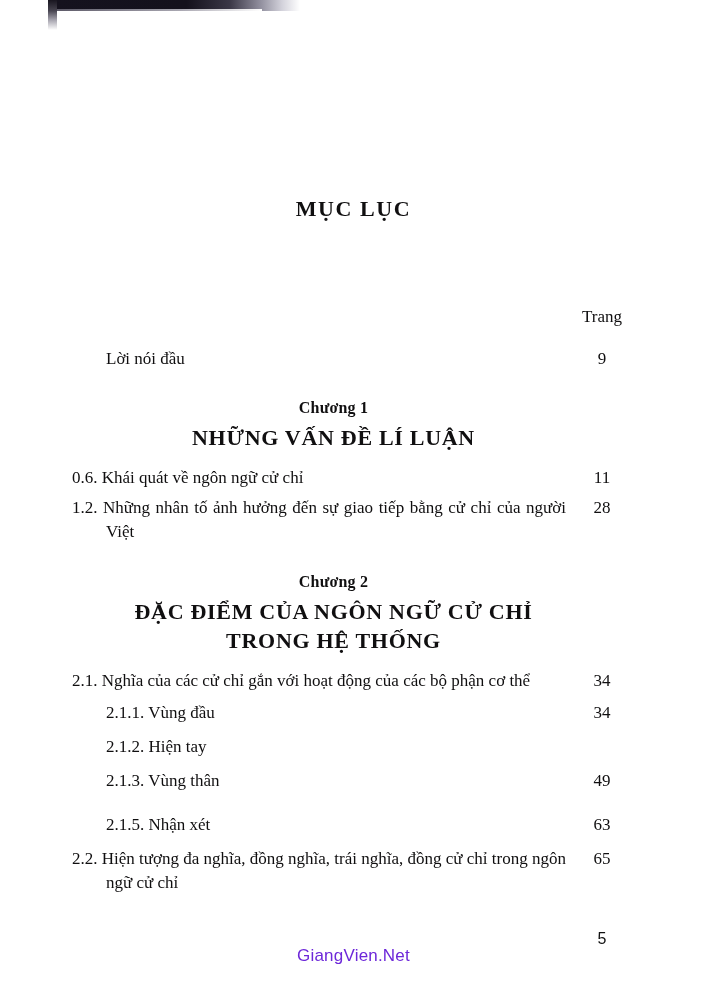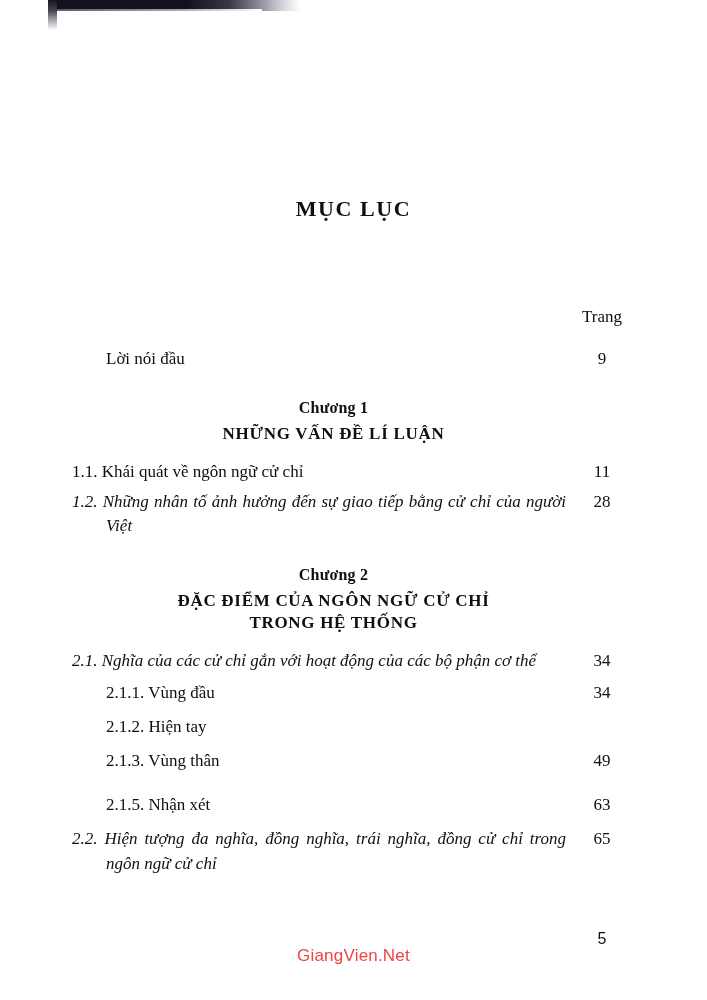--- a/index.html
+++ b/index.html
@@ -110,39 +110,38 @@
     line-height: 1.42;
   }
 
   
   .num-entry {
     padding-left: 34px;
     text-indent: -34px;
   }
   .num-entry.justify {
     text-align: justify;
-    font-style: italic;
   }
   .sub-entry {
     padding-left: 32px;
   }
 
   
   .chapter {
     text-align: center;
     font-weight: bold;
     width: 667px;
     margin-left: 0;
   }
   .chapter .chap-num {
     font-size: 16px;
     letter-spacing: 0.2px;
   }
   .chapter .chap-title {
-    font-size: 17px;
+    font-size: 22px;
     letter-spacing: 0.7px;
     line-height: 1.32;
   }
 
   
   .sp-14 { height: 14px; }
   .sp-20 { height: 20px; }
   .sp-28 { height: 28px; }
   .sp-10 { height: 10px; }
   .sp-8  { height: 8px;  }
@@ -198,21 +197,21 @@
 
     <div class="chapter">
       <div class="chap-num">Chương 1</div>
       <div class="sp-6"></div>
       <div class="chap-title">NHỮNG VẤN ĐỀ LÍ LUẬN</div>
     </div>
 
     <div class="sp-14"></div>
 
     <div class="row">
-      <div class="label num-entry">1.1. Khái quát về ngôn ngữ cử chỉ</div>
+      <div class="label num-entry">0.6. Khái quát về ngôn ngữ cử chỉ</div>
       <div class="pageno">11</div>
     </div>
 
     <div class="sp-6"></div>
 
     <div class="row">
       <div class="label num-entry justify">1.2. Những nhân tố ảnh hưởng đến sự giao tiếp bằng cử chỉ của người Việt</div>
       <div class="pageno">28</div>
     </div>
 
@@ -265,17 +264,17 @@
 
     <div class="sp-10"></div>
 
     <div class="row">
       <div class="label num-entry justify">2.2. Hiện tượng đa nghĩa, đồng nghĩa, trái nghĩa, đồng cử chỉ trong ngôn ngữ cử chỉ</div>
       <div class="pageno">65</div>
     </div>
 
   </div>
 
-  <div class="watermark" style="color: #ef4444;">GiangVien.Net</div>
+  <div class="watermark" style="color: #6d28d9;">GiangVien.Net</div>
 
   <div class="folio">5</div>
 
 </div>
 
 </body></html>

